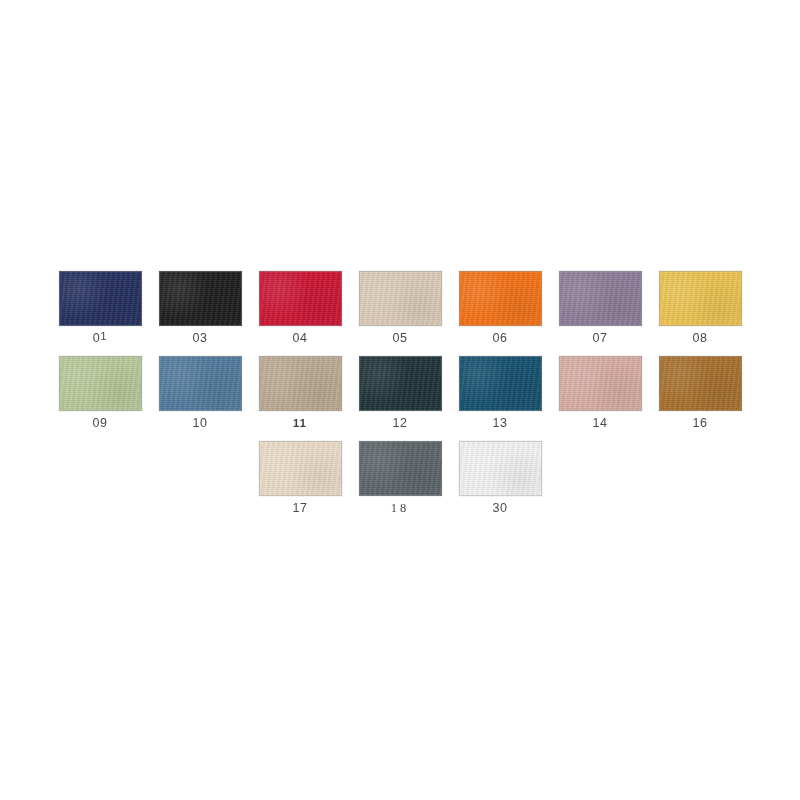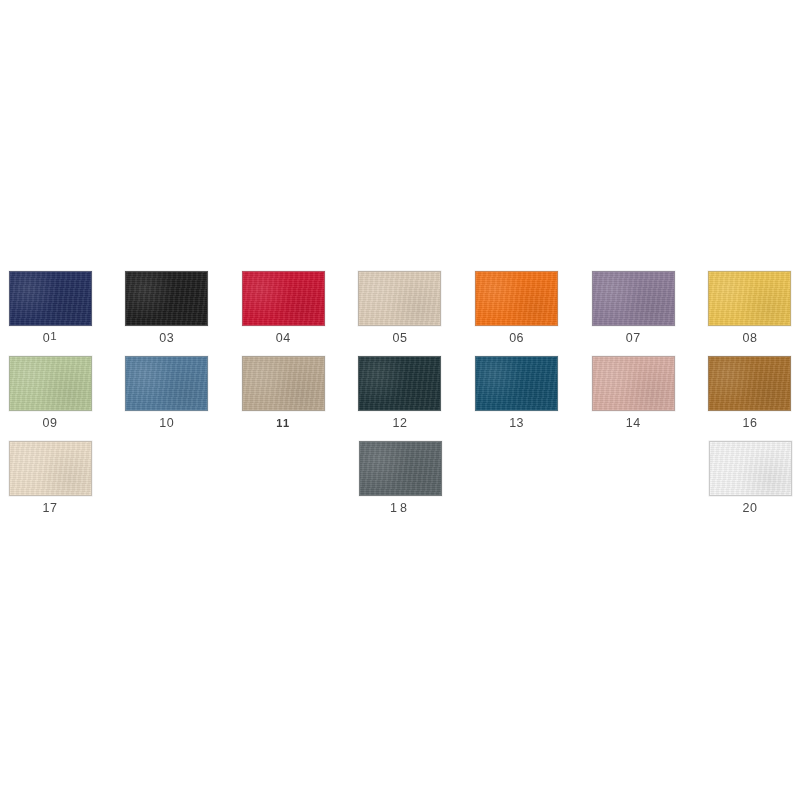--- a/index.html
+++ b/index.html
@@ -20,21 +20,21 @@
     position: absolute;
     left: 0;
     top: 271px;
     width: 800px;
   }
 
   .swatch-row {
     display: flex;
     flex-direction: row;
     align-items: flex-start;
-    justify-content: space-between;
+    justify-content: center;
     height: 85px;
   }
 
   .swatch-cell {
     width: 100px;
     display: flex;
     flex-direction: column;
     align-items: center;
     flex: 0 0 100px;
   }
@@ -80,20 +80,21 @@
     font-size: 11.5px;
   }
   .swatch-label.lbl-bold {
     font-weight: 700;
     font-size: 11px;
     letter-spacing: 1.2px;
     color: #3d3d3d;
   }
   .swatch-label.lbl-spaced {
     letter-spacing: 3px;
+    font-family: Liberation Serif, serif;
   }
 </style>
 </head>
 <body>
 
 <div id="swatch-chart">
     <div class="swatch-row">
       <div class="swatch-cell">
         <div class="swatch-chip" style="background-color: rgb(35, 47, 94);"></div>
         <div class="swatch-label lbl-raised"><span>0</span><span class="lbl-tail">1</span></div>
@@ -157,16 +158,16 @@
       <div class="swatch-cell">
         <div class="swatch-chip" style="background-color: rgb(235, 221, 200);"></div>
         <div class="swatch-label">17</div>
       </div>
       <div class="swatch-cell">
         <div class="swatch-chip" style="background-color: rgb(92, 101, 105);"></div>
         <div class="swatch-label lbl-spaced">18</div>
       </div>
       <div class="swatch-cell">
         <div class="swatch-chip" style="background-color: rgb(244, 244, 244);"></div>
-        <div class="swatch-label">20</div>
+        <div class="swatch-label">30</div>
       </div>
     </div>
   </div>
 
 </body></html>

